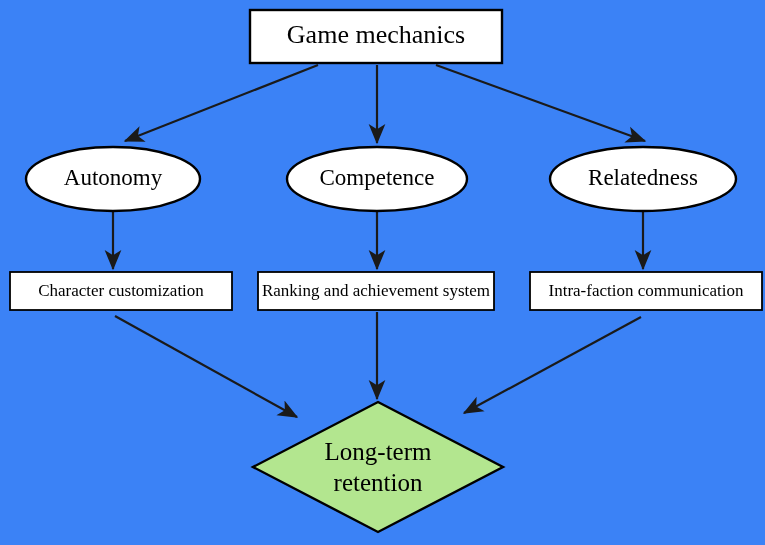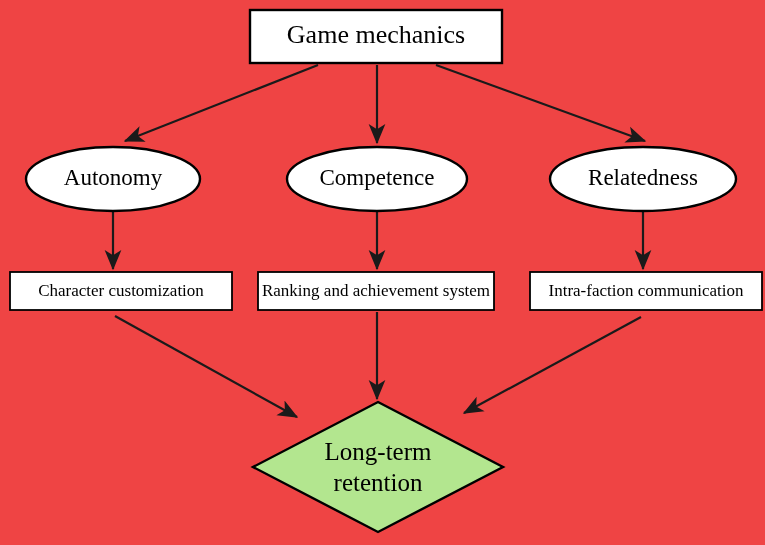--- a/index.html
+++ b/index.html
@@ -7,21 +7,21 @@
     padding: 0;
     background: #ffffff;
   }
   body {
     font-family: "Liberation Serif", "DejaVu Serif", serif;
   }
   #canvas {
     position: relative;
     width: 765px;
     height: 545px;
-    background: #ef4444;
+    background: #3b82f6;
     overflow: hidden;
   }
   #diagram-svg {
     position: absolute;
     left: 0;
     top: 0;
     width: 765px;
     height: 545px;
   }
   .node-text {

